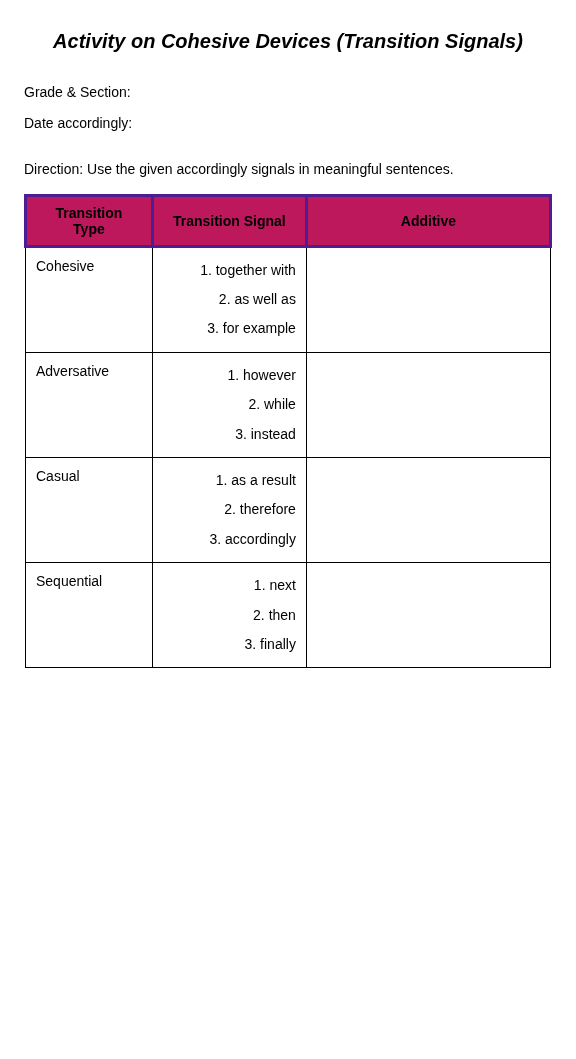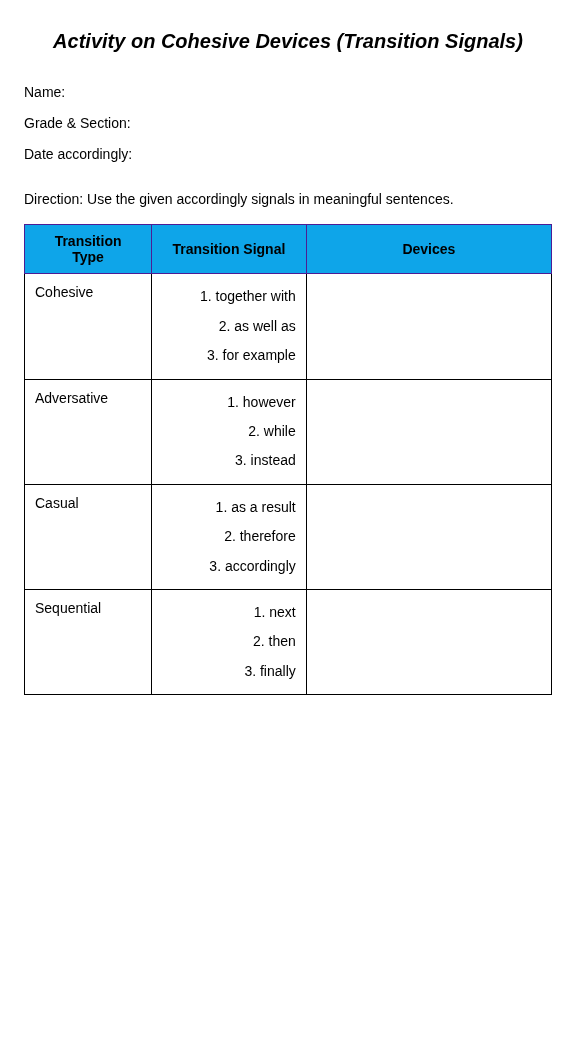--- a/index.html
+++ b/index.html
@@ -41,25 +41,25 @@
       line-height: 1.5;
     }
 
     table {
       width: 100%;
       border-collapse: collapse;
       border: 1px solid #000;
     }
 
     th {
-      border: 1px solid #4c1d95;
+      border: 3px solid #4c1d95;
       padding: 8px 10px;
       font-weight: bold;
       text-align: center;
-      background: #0ea5e9;
+      background: #be185d;
       vertical-align: middle;
     }
 
     td {
       border: 1px solid #000;
       padding: 8px 10px;
       vertical-align: top;
     }
 
     td.type-cell {
@@ -81,33 +81,32 @@
     .signal-item {
       display: block;
     }
   </style>
 </head>
 <body>
 
 <div class="page-title">Activity on Cohesive Devices (Transition Signals)</div>
 
 <div class="info-section">
-  <span class="info-line">Name:</span>
   <span class="info-line">Grade &amp; Section:</span>
   <span class="info-line">Date accordingly:</span>
 </div>
 
 <div class="direction-text">Direction: Use the given accordingly signals in meaningful sentences.</div>
 
 <table>
   <thead>
     <tr>
       <th>Transition<br>Type</th>
       <th>Transition Signal</th>
-      <th>Devices</th>
+      <th>Additive</th>
     </tr>
   </thead>
   <tbody id="table-body">
   <tr>
         <td class="type-cell">Cohesive</td>
         <td class="signal-cell">
           <span class="signal-item">1. together with</span>
           <span class="signal-item">2. as well as</span>
           <span class="signal-item">3. for example</span>
         </td>

